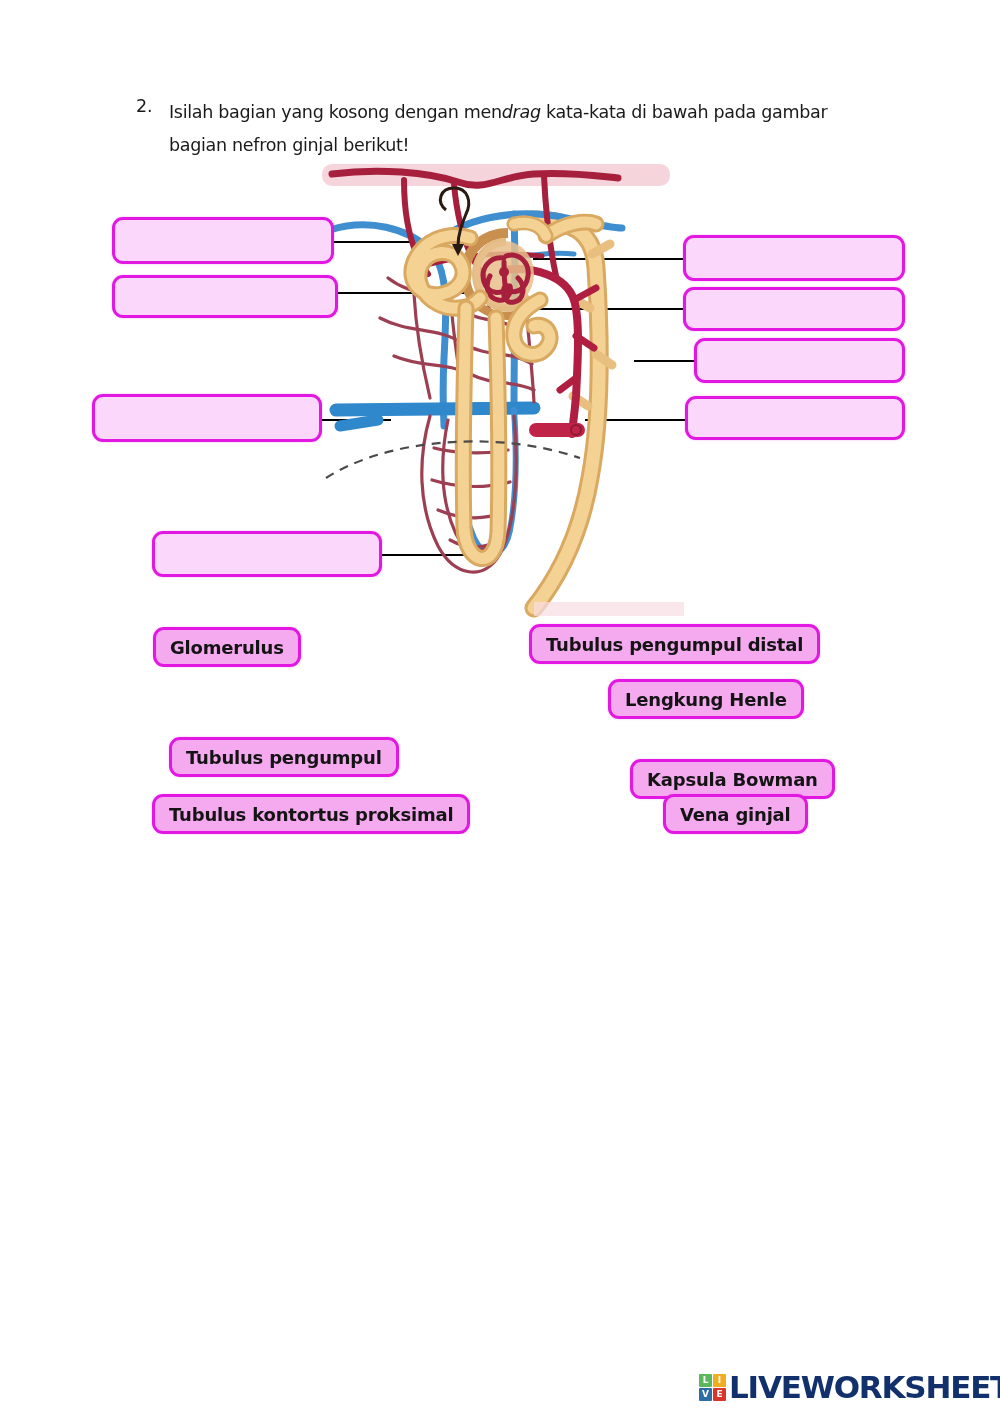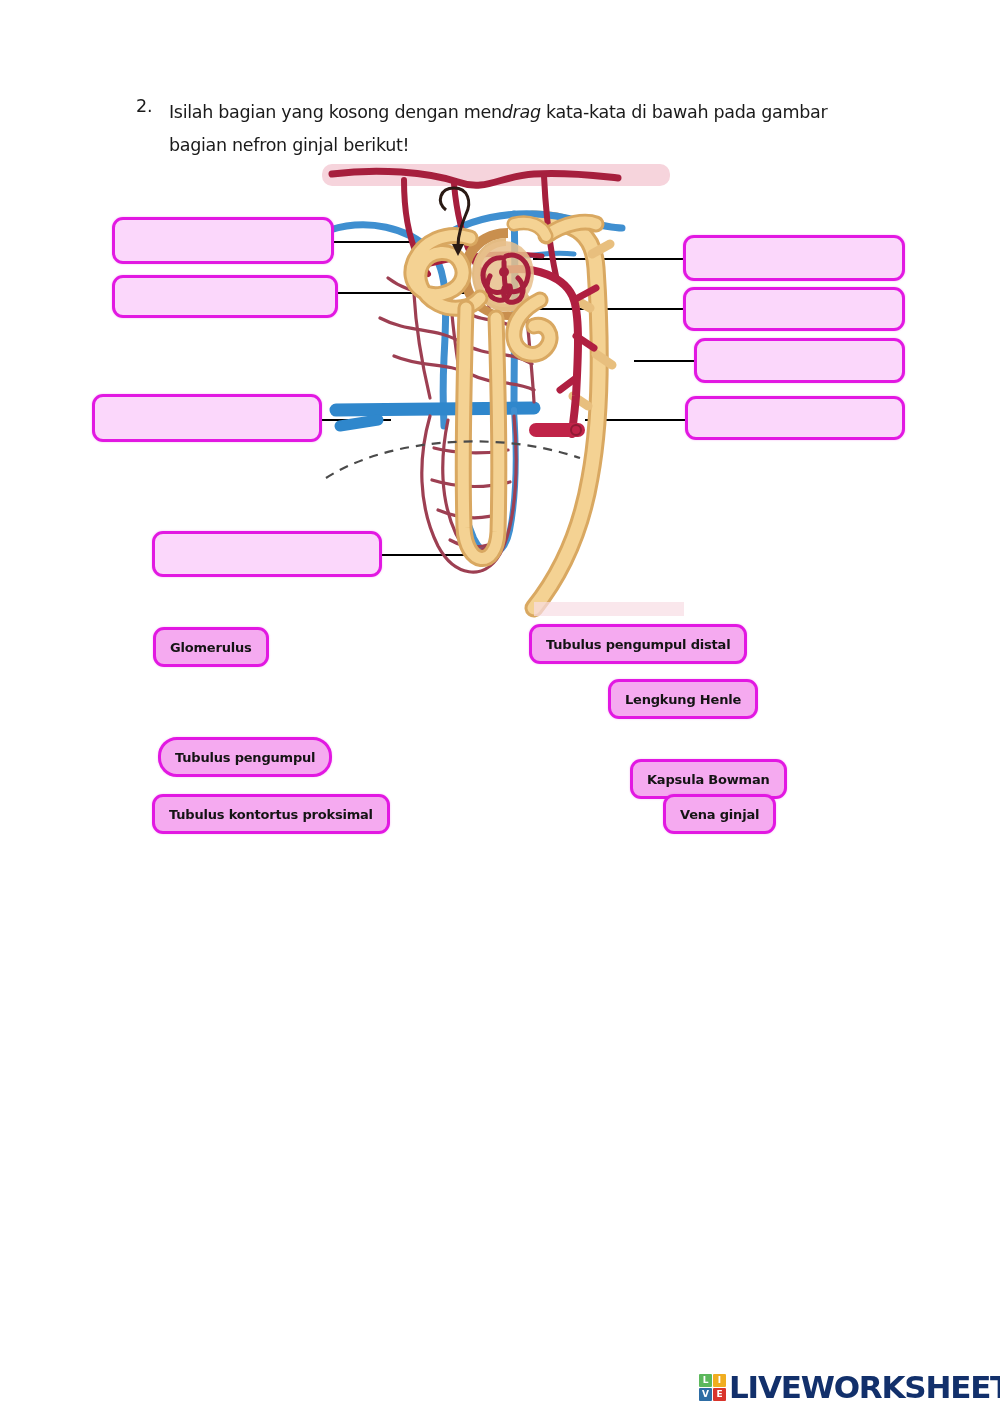--- a/index.html
+++ b/index.html
@@ -88,21 +88,21 @@
     border: 3px solid #e218e2;
     border-radius: 11px;
     box-sizing: border-box;
     display: flex;
     align-items: center;
     justify-content: center;
     padding: 0 14px;
     height: 40px;
     color: #141414;
     font-family: "DejaVu Sans", sans-serif;
-    font-size: 13px;
+    font-size: 18px;
     font-weight: bold;
     white-space: nowrap;
     letter-spacing: -0.2px;
     box-shadow: 0 0 2px rgba(226,24,226,0.3);
   }
 
   
   #lw-logo {
     position: absolute;
     left: 699px;
@@ -286,21 +286,21 @@
   <div class="drop-box" style="left:112px; top:275px; width:226px; height:43px;"></div>
   <div class="drop-box" style="left:92px; top:394px; width:230px; height:48px;"></div>
   <div class="drop-box" style="left:152px; top:531px; width:230px; height:46px;"></div>
 
   <div class="drop-box" style="left:683px; top:235px; width:222px; height:46px;"></div>
   <div class="drop-box" style="left:683px; top:287px; width:222px; height:44px;"></div>
   <div class="drop-box" style="left:694px; top:338px; width:211px; height:45px;"></div>
   <div class="drop-box" style="left:685px; top:396px; width:220px; height:44px;"></div>
 
   <div class="chip" style="left:153px; top:627px;">Glomerulus</div>
-  <div class="chip" style="left:158px; top:737px;border-radius:19px;">Tubulus pengumpul</div>
+  <div class="chip" style="left:169px; top:737px;">Tubulus pengumpul</div>
   <div class="chip" style="left:152px; top:794px;">Tubulus kontortus proksimal</div>
 
   <div class="chip" style="left:529px; top:624px;">Tubulus pengumpul distal</div>
   <div class="chip" style="left:608px; top:679px;">Lengkung Henle</div>
   <div class="chip" style="left:630px; top:759px;">Kapsula Bowman</div>
   <div class="chip" style="left:663px; top:794px;">Vena ginjal</div>
 
   <div id="lw-logo">
     <div id="lw-grid">
       <div class="lw-l">L</div>

